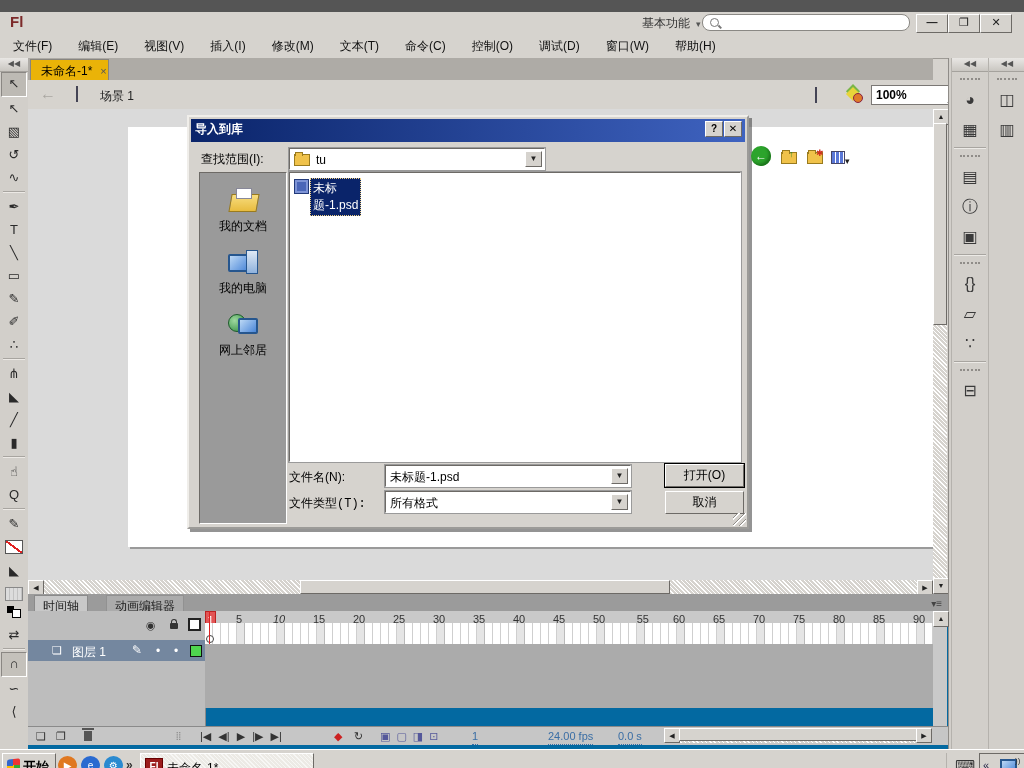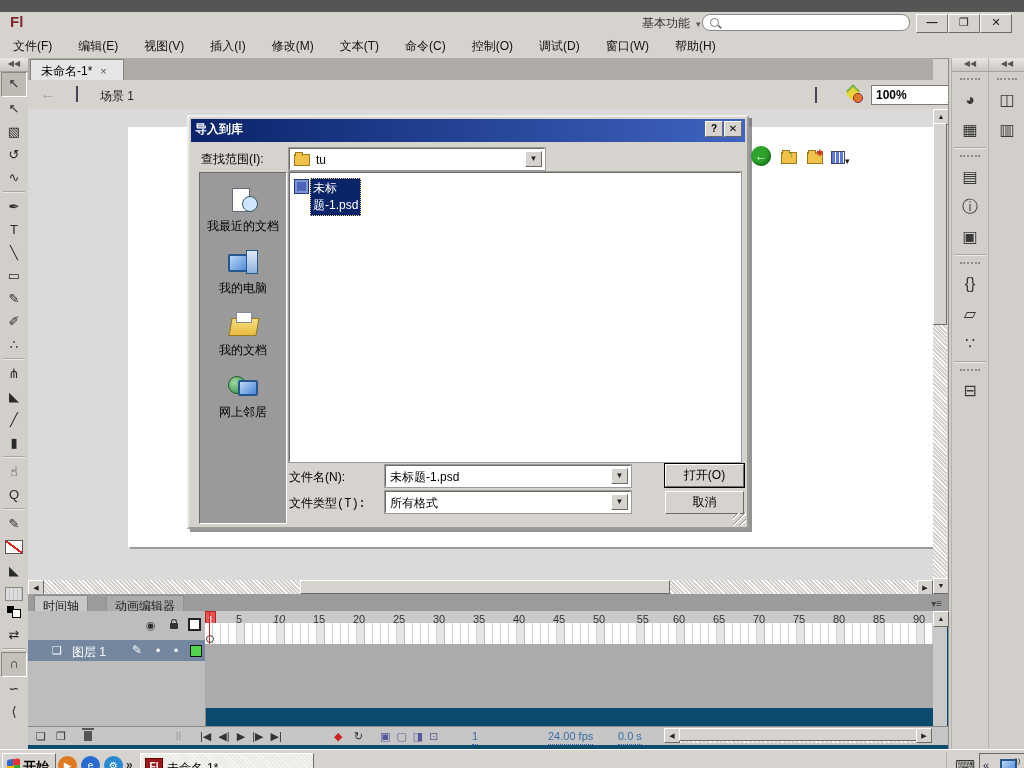--- a/index.html
+++ b/index.html
@@ -33,21 +33,21 @@
       linear-gradient(to top right,transparent 45%,#e02020 45%,#e02020 55%,transparent 55%),#fff;
       border:1px solid #555;}
   .swatch-grid{width:16px;height:12px;margin:5px auto;border:1px solid #888;
       background:repeating-linear-gradient(90deg,#dcdcdc 0 3px,#c2c2c2 3px 4px),repeating-linear-gradient(0deg,#dcdcdc 0 3px,#c2c2c2 3px 4px);}
   .swatch-bw{position:relative;width:14px;height:12px;margin:5px auto;}
   .swatch-bw::before{content:"";position:absolute;left:0;top:0;width:7px;height:7px;background:#000;}
   .swatch-bw::after{content:"";position:absolute;right:0;bottom:0;width:7px;height:7px;background:#fff;border:1px solid #000;}
 
   
   #doc-tabbar{left:28px;top:46px;width:905px;height:22px;background:#aeaba6;border-bottom:1px solid #96938e;}
-  #doc-tab{position:absolute;left:2px;top:1px;height:21px;background:#e5e5e5;border:1px solid #87847f;border-bottom:none;padding:3px 16px 0 10px;}
+  #doc-tab{position:absolute;left:2px;top:1px;height:21px;background:#eab308;border:1px solid #87847f;border-bottom:none;padding:3px 1px 0 10px;}
   #doc-tab .close{margin-left:8px;color:#555;font-size:11px;}
   #edit-bar{left:28px;top:68px;width:920px;height:29px;background:#d6d3ce;border-bottom:1px solid #96938e;}
   #back-arrow{left:12px;top:5px;color:#a9a6a1;font-size:16px;font-weight:bold;}
   .clapper{width:18px;height:14px;background:linear-gradient(#e8e23a 0 5px,#4a6fd0 5px);border:1px solid #445;position:relative;}
   .clapper::before{content:"";position:absolute;left:0;top:0;width:100%;height:5px;
       background:repeating-linear-gradient(-60deg,#333 0 2px,#e8e23a 2px 5px);}
   #scene-ic{left:48px;top:7px;}
   #scene-label{left:72px;top:8px;color:#222;}
   #editscene-ic{left:785px;top:8px;transform:scale(.9);}
   #editsymbol-ic{left:820px;top:7px;width:16px;height:15px;}
@@ -113,21 +113,21 @@
 
   .fld-row-label{left:12px;font-size:12px;}
   .combo{position:absolute;background:#fff;border:1px solid;border-color:#6d6a66 #fff #fff #6d6a66;outline:1px solid #9a9a9a;height:20px;}
   .combo .val{position:absolute;left:4px;top:3px;}
   .dlg-btn{position:absolute;left:476px;width:77px;height:21px;background:#d6d3ce;border:1px solid;border-color:#fff #6d6a66 #6d6a66 #fff;text-align:center;line-height:20px;}
   .dlg-btn.default{outline:1px solid #000;}
   #dlg-grip{position:absolute;right:1px;bottom:1px;width:13px;height:13px;
      background:repeating-linear-gradient(135deg,transparent 0 3px,#908d88 3px 4px,#fff 4px 5px);}
 
   
-  #timeline{left:28px;top:582px;width:920px;height:155px;background:#0c4a6e;}
+  #timeline{left:28px;top:582px;width:920px;height:155px;background:#0369a1;}
   #tl-tabs{position:absolute;left:0;top:0;width:920px;height:17px;background:#9b9b9b;border-bottom:1px solid #8a8a8a;}
   .tl-tab{position:absolute;top:1px;height:16px;padding:2px 8px 0 8px;font-size:12px;color:#222;}
   .tl-tab.active{background:#c8c8c8;border:1px solid #8a8a8a;border-bottom:none;}
   .tl-tab.inactive{background:#ababab;border:1px solid #919191;border-bottom:none;}
   #tl-menu{position:absolute;right:6px;top:4px;color:#444;font-size:10px;}
   #tl-left{position:absolute;left:0;top:17px;width:177px;height:115px;background:#bdbdbd;border-right:1px solid #8a8a8a;}
   #tl-headicons{position:absolute;left:0;top:8px;width:177px;height:18px;}
   #eye-ic{position:absolute;left:118px;top:0;font-size:11px;color:#333;}
   #lock-ic{position:absolute;left:142px;top:4px;width:8px;height:6px;background:#333;border-radius:1px;}
   #lock-ic::before{content:"";position:absolute;left:1px;top:-4px;width:4px;height:3px;border:1.5px solid #333;border-bottom:none;border-radius:3px 3px 0 0;}
@@ -316,30 +316,26 @@
         <span class="mini-folder"></span>
         <span class="nav-ovl" style="left:11px;top:-3px;color:#d03020;">✱</span>
       </span>
     <span class="nav-ic" style="left:640px;">
         <span id="view-grid"></span>
         <span class="nav-ovl" style="left:16px;top:5px;color:#222;">▾</span>
       </span>
 
     <div class="abs" id="places">
         <div class="place">
-          <div class="pic pic-recent"></div>
-          <div class="lbl">我最近的文档</div>
+          <div class="pic pic-docs"></div>
+          <div class="lbl">我的文档</div>
         </div>
         <div class="place">
           <div class="pic pic-computer"></div>
           <div class="lbl">我的电脑</div>
-        </div>
-        <div class="place">
-          <div class="pic pic-docs"></div>
-          <div class="lbl">我的文档</div>
         </div>
         <div class="place">
           <div class="pic pic-network"></div>
           <div class="lbl">网上邻居</div>
         </div>
       </div>
 
     <div class="abs" id="file-list">
       <div id="file-item">
         <span id="psd-ic"></span>

